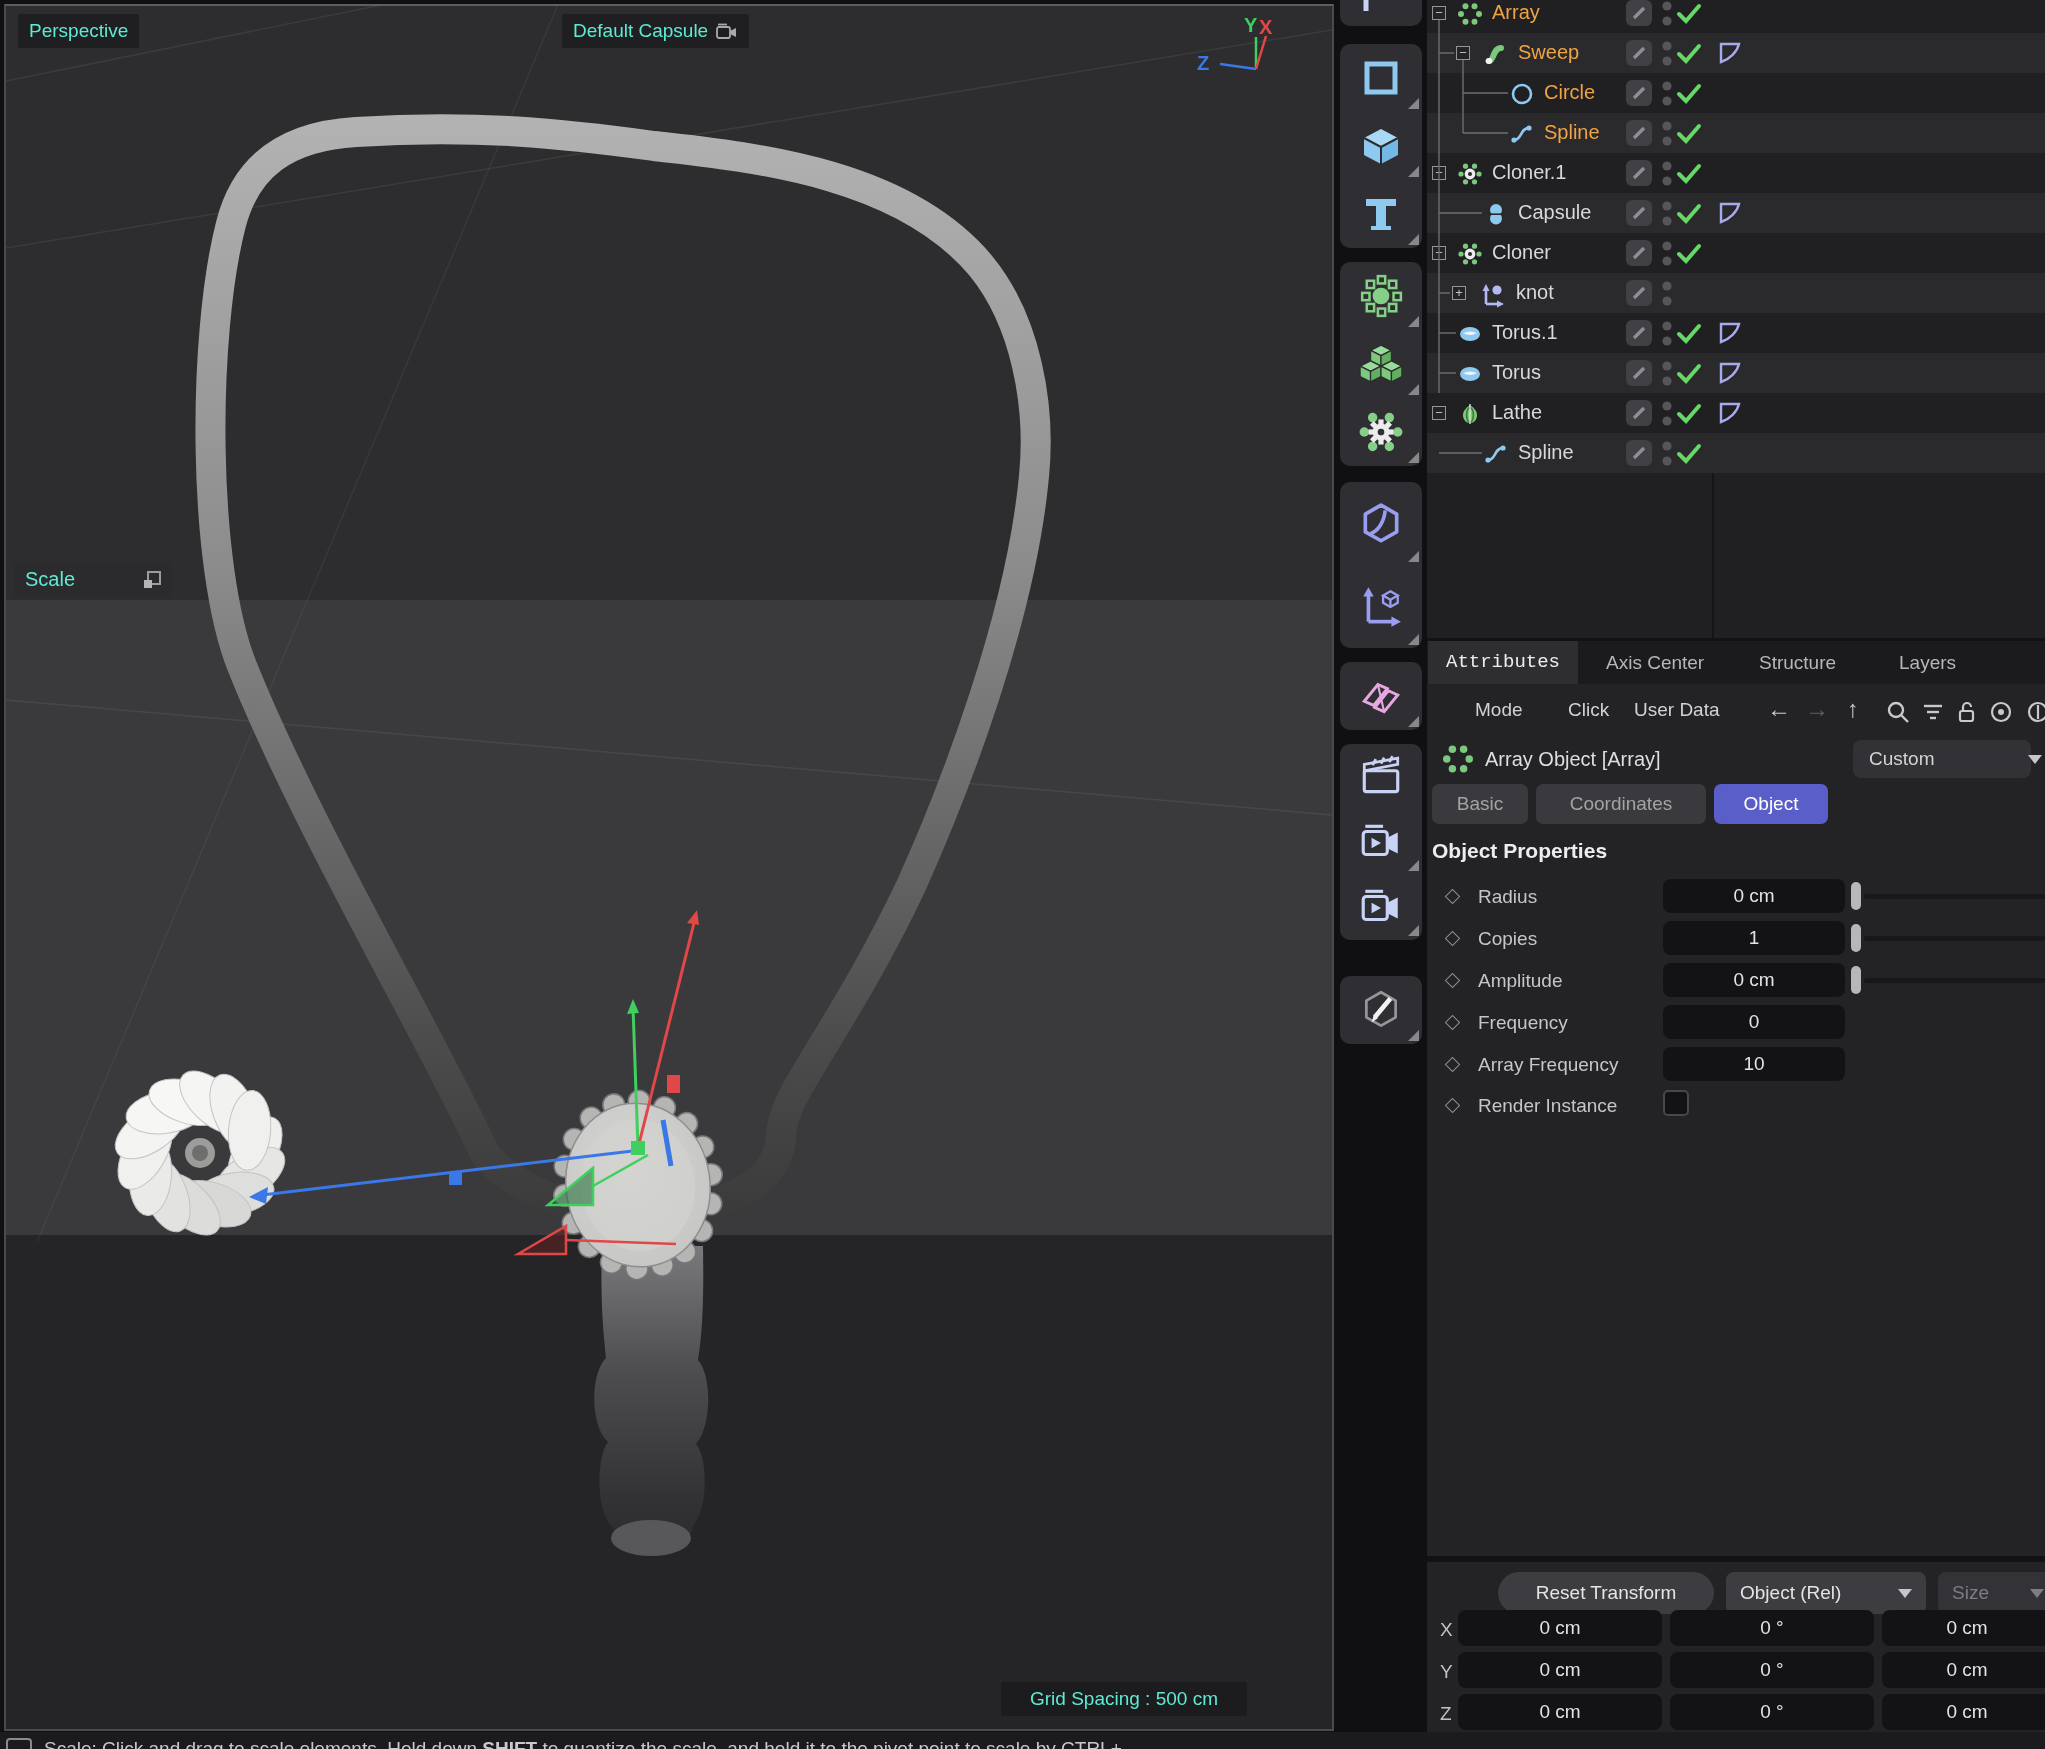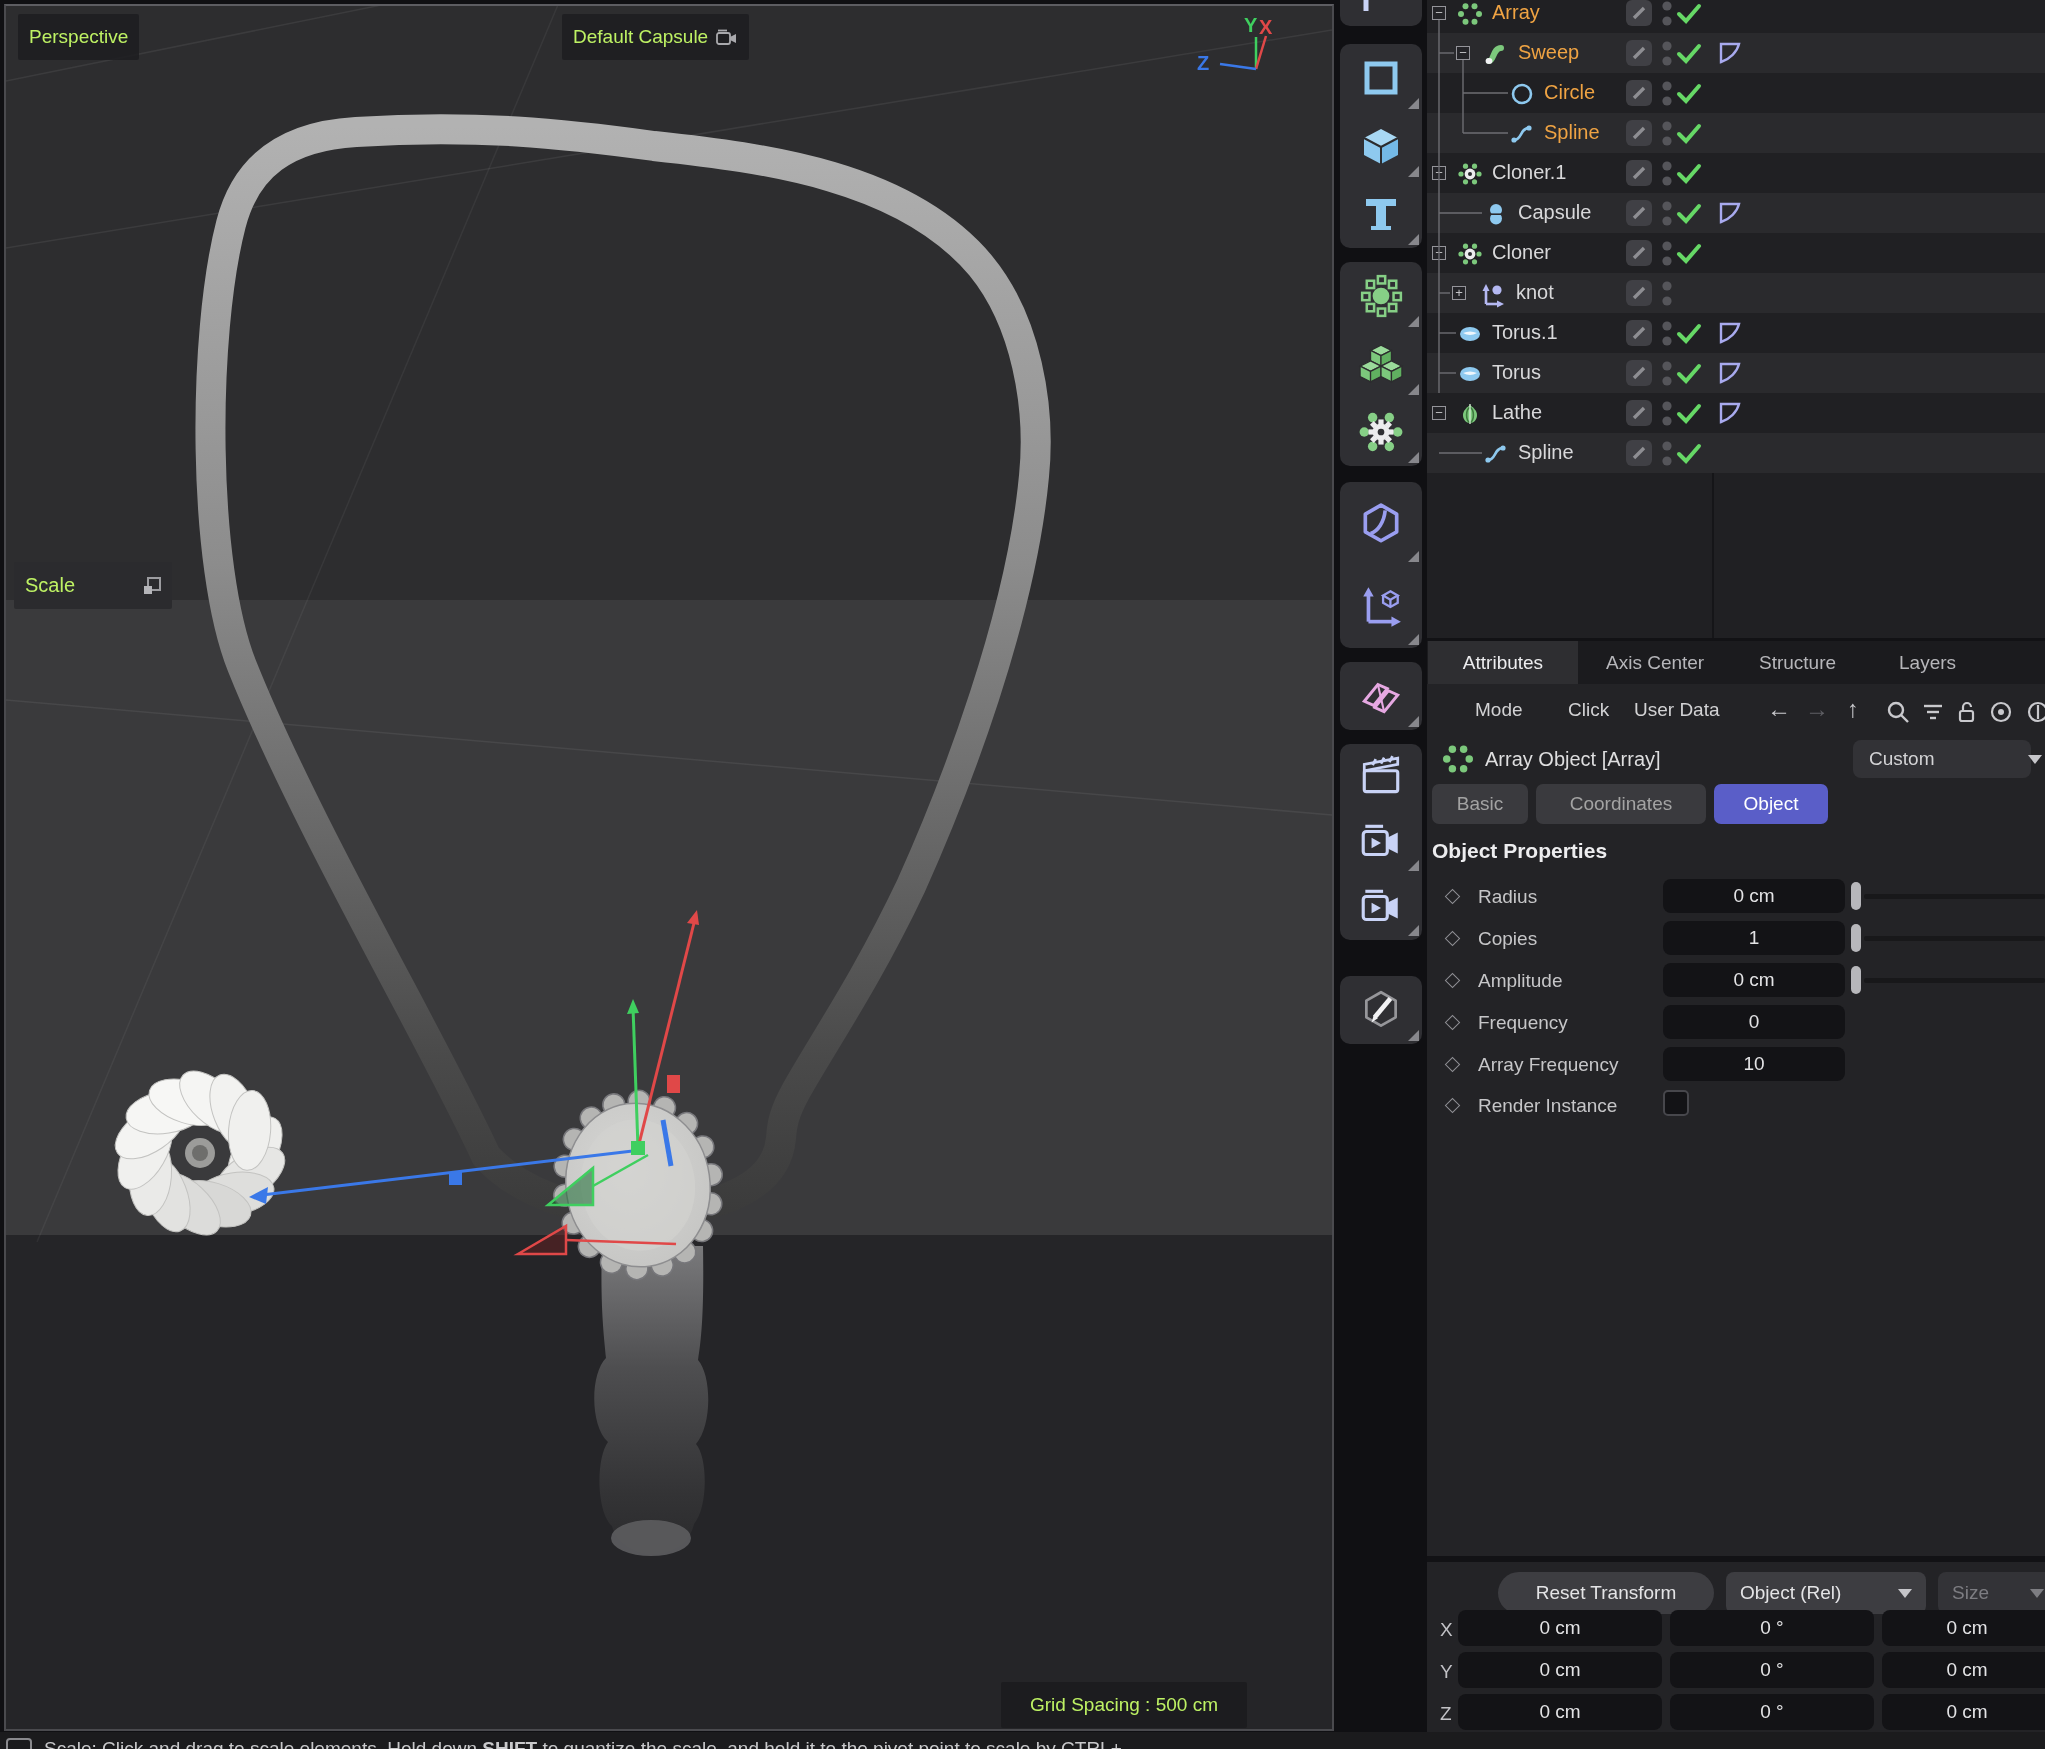--- a/index.html
+++ b/index.html
@@ -2,22 +2,22 @@
 <html><head>
 <meta charset="utf-8">
 <style>
   html,body{margin:0;padding:0;background:#0e0e10;}
   #app{position:relative;width:2045px;height:1749px;background:#101013;overflow:hidden;
        font-family:"Liberation Sans",sans-serif;color:#d6d6d8;-webkit-font-smoothing:antialiased;}
   .abs{position:absolute;}
   
   #viewport{position:absolute;left:4px;top:4px;width:1330px;height:1727px;box-sizing:border-box;
             border:2px solid #4a4a4e;border-top-color:#5d5d62;background:#2d2d2f;overflow:hidden;}
-  .vp-label{position:absolute;background:rgba(30,30,33,.88);color:#bef264;font-size:19px;
-            padding:12px 11px;border-radius:2px;white-space:nowrap;}
+  .vp-label{position:absolute;background:rgba(30,30,33,.88);color:#5eead4;font-size:19px;
+            padding:6px 11px;border-radius:2px;white-space:nowrap;}
   
   .tb-group{position:absolute;left:1340px;width:82px;background:#2f2f33;border-radius:10px;}
   .tb-btn{position:relative;width:82px;height:68px;display:flex;align-items:center;justify-content:center;}
   .corner{position:absolute;right:3px;bottom:3px;width:0;height:0;
           border-left:11px solid transparent;border-bottom:11px solid #87878c;}
   
   #rpanel{position:absolute;left:1427px;top:0;width:618px;height:1749px;background:#232326;overflow:hidden;}
   #om{position:absolute;left:0;top:0;width:618px;height:638px;background:#202023;overflow:hidden;}
   .om-row{position:absolute;left:0;width:618px;height:40px;}
   .stripe-a{background:#202023;}
@@ -643,21 +643,21 @@
           <line x1="12" y1="373" x2="29" y2="373"></line>
           <line x1="12" y1="453" x2="55" y2="453"></line>
         </g>
       </svg>
     </div>
 
     <div class="abs" style="left:0;top:638px;width:618px;height:3px;background:#121215;"></div>
 
     <div class="abs" style="left:0;top:641px;width:618px;height:43px;background:#1b1b1e;">
       <div class="abs" style="left:1px;top:0;width:150px;height:43px;background:#2e2e31;text-align:center;">
-        <span class="tabtxt" style="position:static;color:#ededef;">Attributes</span></div>
+        <span class="tabtxt" style="position:static;color:#ededef;font-family:Liberation Mono, monospace;">Attributes</span></div>
       <span class="tabtxt" style="left:179px;">Axis Center</span>
       <span class="tabtxt" style="left:332px;">Structure</span>
       <span class="tabtxt" style="left:472px;">Layers</span>
     </div>
 
     <span class="menu-item" style="left:48px;text-align:center;">Mode</span>
     <span class="menu-item" style="left:141px;">Click</span>
     <span class="menu-item" style="left:207px;">User Data</span>
     <span class="mi-ico" style="left:340px;">←</span>
     <span class="mi-ico" style="left:378px;color:#5f5f64;">→</span>

